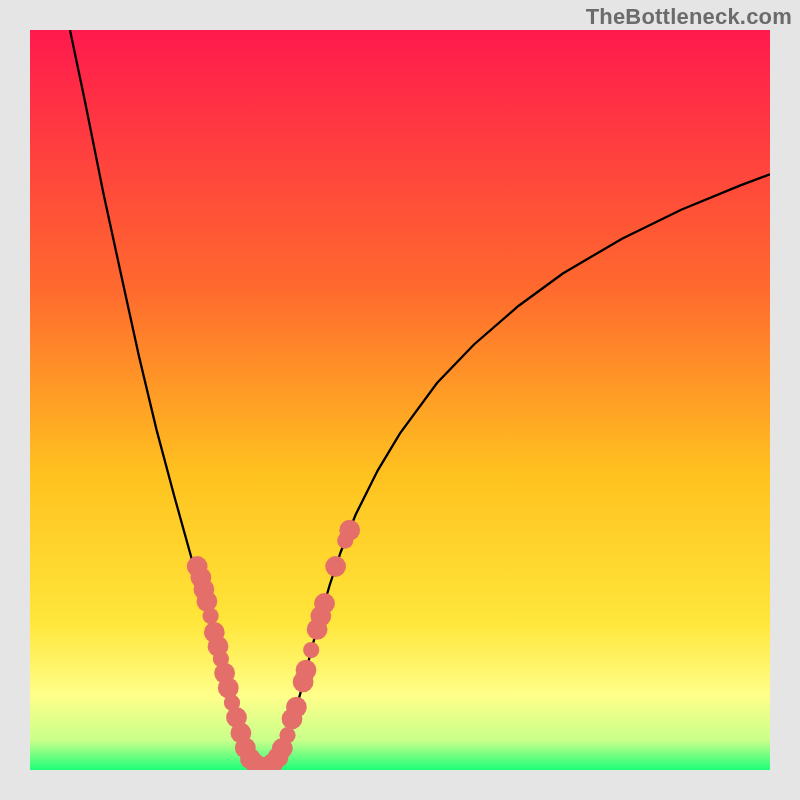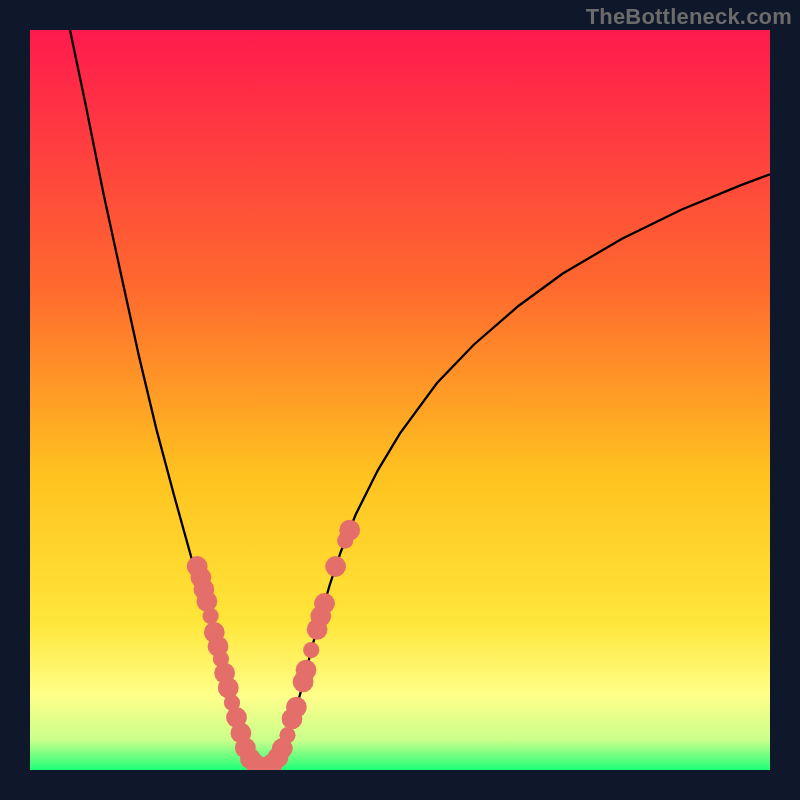--- a/index.html
+++ b/index.html
@@ -8,21 +8,21 @@
     width: 800px;
     height: 800px;
     overflow: hidden;
     background: #000;
     font-family: Arial, Helvetica, sans-serif;
   }
   .frame {
     position: absolute;
     left: 0; top: 0;
     width: 800px; height: 800px;
-    background: #0f172a;
+    background: #e5e5e5;
   }
   .plot-area {
     position: absolute;
     left: 30px; top: 30px;
     width: 740px; height: 740px;
     
     background: linear-gradient(
       to bottom,
       var(--c0) 0%,
       var(--c1) 35%,

